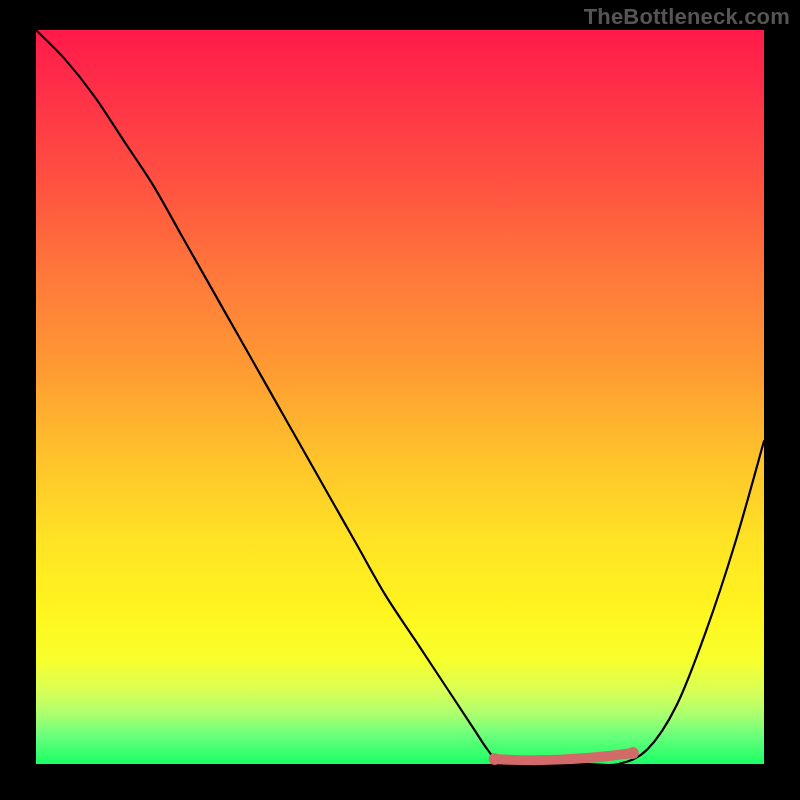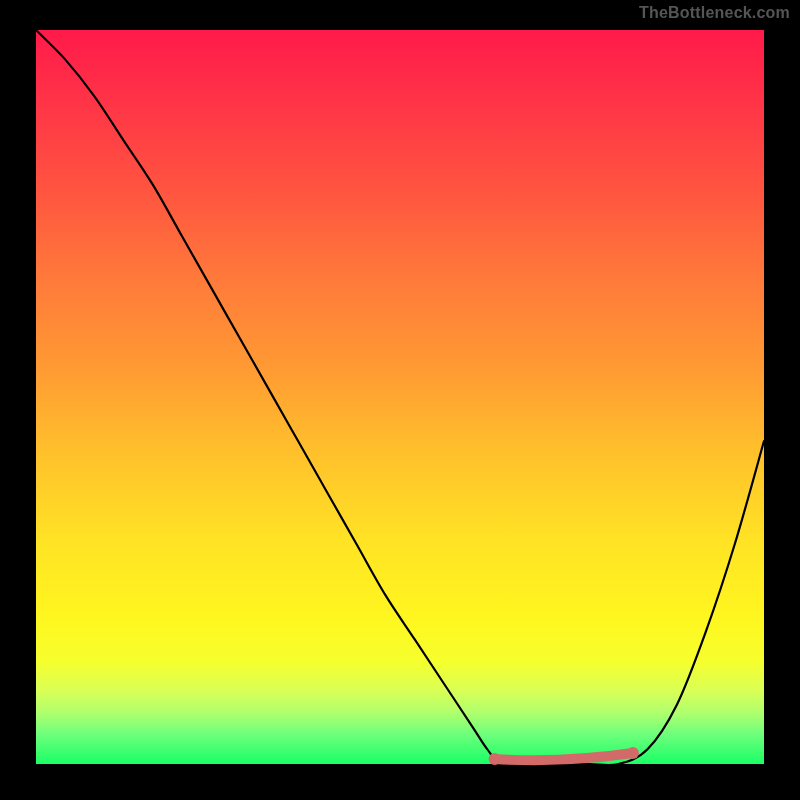--- a/index.html
+++ b/index.html
@@ -15,21 +15,21 @@
     position: relative;
     width: 800px;
     height: 800px;
     background: #000;
   }
   .watermark {
     position: absolute;
     top: 4px;
     right: 10px;
     color: #555;
-    font-size: 16px;
+    font-size: 22px;
     font-weight: 600;
     letter-spacing: 0.2px;
     z-index: 10;
   }
   .plot-area {
     position: absolute;
     left: 36px;
     top: 30px;
     width: 728px;
     height: 734px;

